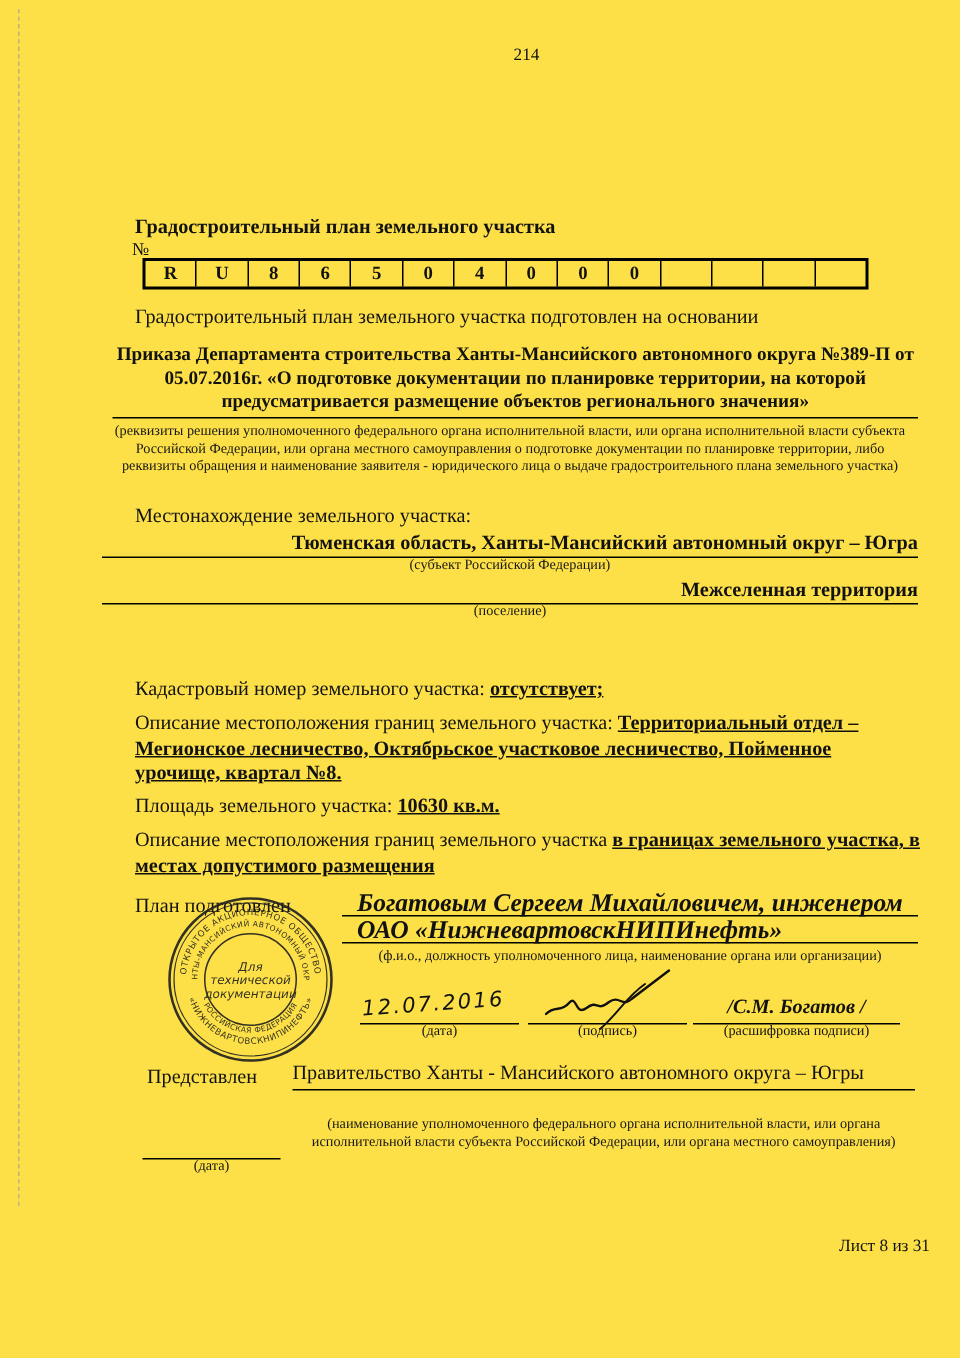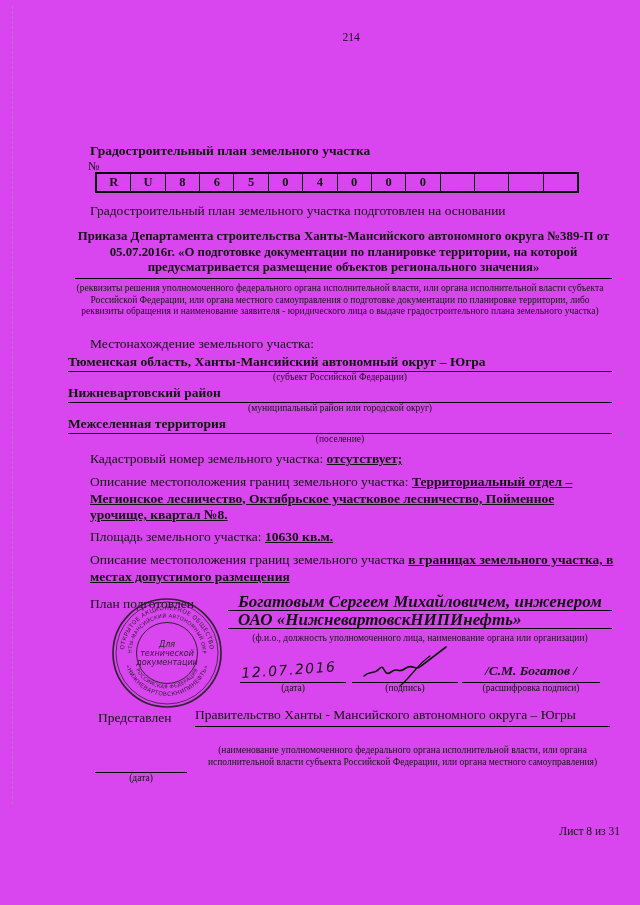--- a/index.html
+++ b/index.html
@@ -1,36 +1,36 @@
 <!DOCTYPE html>
 <html><head>
 <meta charset="utf-8">
 <style>
   html,body{margin:0;padding:0;background:#e8e8e8;}
   .page{
-    position:relative;width:640px;height:905px;background:#d946ef;
+    position:relative;width:640px;height:905px;background:#fde047;
     font-family:"Liberation Serif",serif;color:#121212;overflow:hidden;
   }
   .abs{position:absolute;}
   .scan-edge{left:12px;top:6px;height:798px;width:0;border-left:1px dashed #9a9a9a;opacity:.65;}
   .page-number{left:90px;top:31px;width:522px;text-align:center;font-size:11.5px;}
   .doc-title{left:90px;top:143px;font-size:13.5px;font-weight:bold;}
   .num-label{left:88px;top:159px;font-size:12px;}
   .num-grid{left:95px;top:172px;width:484px;height:21px;display:flex;border:2px solid #000;box-sizing:border-box;}
   .num-grid .cell{flex:1;border-right:1px solid #000;display:flex;align-items:center;justify-content:center;
     font-weight:bold;font-size:12.5px;}
   .num-grid .cell:last-child{border-right:none;}
   .basis-label{left:90px;top:203px;font-size:13.5px;}
   .basis-value{left:75px;top:229px;width:537px;text-align:center;font-weight:bold;font-size:12.8px;
     line-height:15.5px;border-bottom:1.5px solid #000;padding-bottom:2px;}
   .small-cap{font-size:9.5px;line-height:11.6px;text-align:center;color:#161616;}
   .basis-caption{left:70px;top:283px;width:540px;}
   .loc-label{left:90px;top:336px;font-size:13.5px;}
   .loc-fields{left:68px;top:353px;width:544px;}
-  .loc-field .val{font-size:13.5px;font-weight:bold;text-align:left;border-bottom:1px solid #000;
+  .loc-field .val{font-size:13.5px;font-weight:bold;text-align:right;border-bottom:1px solid #000;
     height:18px;line-height:18px;}
   .loc-field .cap{height:11px;margin-bottom:1px;}
   .para{font-size:13.5px;line-height:16.5px;}
   .cadastral{left:90px;top:451px;width:524px;}
   .boundaries{left:90px;top:474px;width:524px;}
   .area-row{left:90px;top:529px;width:524px;}
   .placement{left:90px;top:552px;width:524px;}
   .bval{font-weight:bold;text-decoration:underline;}
   .prepared-label{left:90px;top:596px;font-size:13.5px;}
   .prepared-col{left:228px;top:594px;width:384px;}
@@ -95,24 +95,20 @@
   <div class="abs small-cap basis-caption">(реквизиты решения уполномоченного федерального органа исполнительной власти, или органа исполнительной власти субъекта Российской Федерации, или органа местного самоуправления о подготовке документации по планировке территории, либо реквизиты обращения и наименование заявителя - юридического лица о выдаче градостроительного плана земельного участка)</div>
 
   <div class="abs loc-label">Местонахождение земельного участка:</div>
 
   <div class="abs loc-fields">
     <div class="loc-field">
       <div class="val">Тюменская область, Ханты-Мансийский автономный округ – Югра</div>
       <div class="small-cap cap">(субъект Российской Федерации)</div>
     </div>
     <div class="loc-field">
-      <div class="val">Нижневартовский район</div>
-      <div class="small-cap cap">(муниципальный район или городской округ)</div>
-    </div>
-    <div class="loc-field">
       <div class="val">Межселенная территория</div>
       <div class="small-cap cap">(поселение)</div>
     </div>
   </div>
 
   <div class="abs para cadastral">
     <span>Кадастровый номер земельного участка:</span>
     <span class="bval">отсутствует;</span>
   </div>
 

